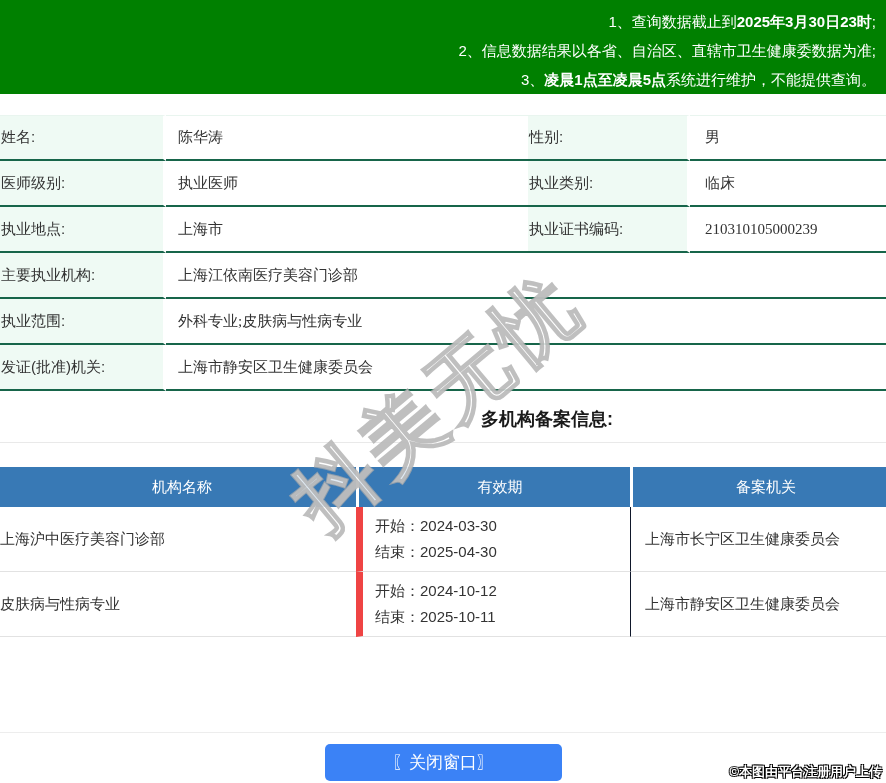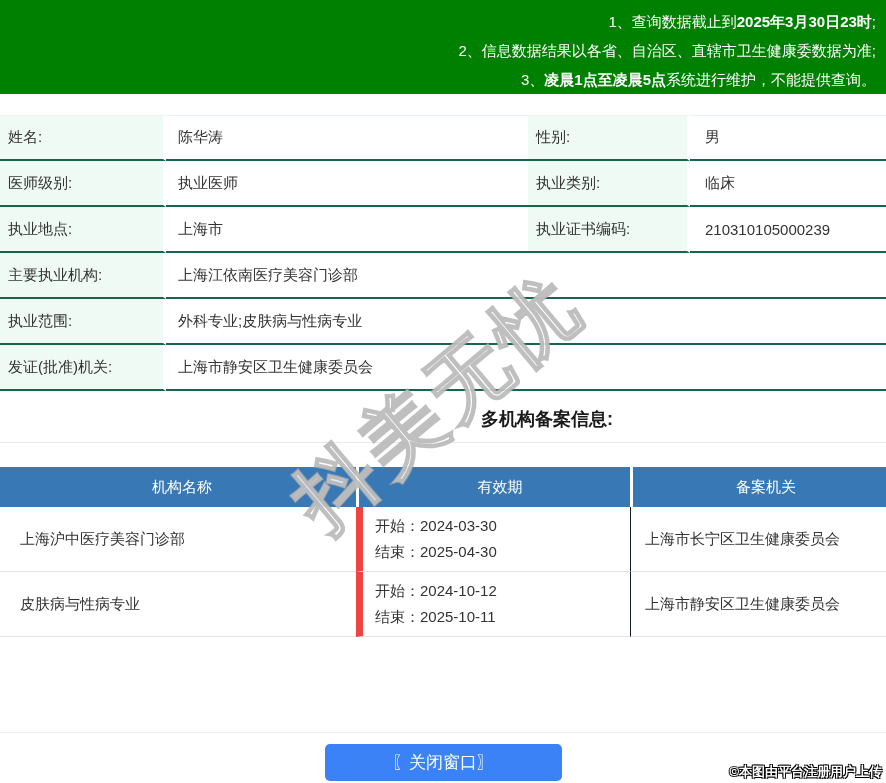--- a/index.html
+++ b/index.html
@@ -39,23 +39,23 @@
     border-bottom: 2px solid #17654a;
     vertical-align: middle;
     color: #333;
     overflow: hidden;
     white-space: nowrap;
   }
   table.info tr:first-child td { border-top: 1px solid #e9f5ef; }
   td.lbl {
     background: #effaf4;
     border-right: 3px solid #ffffff;
-    padding-left: 8px;
-  }
-  td.val  { padding-left: 12px; }
+    padding-left: 1px;
+  }
+  td.val  { padding-left: 12px; font-family: Liberation Serif, serif; }
   td.val2 { padding-left: 15px; }
   col.c-l1 { width: 166px; }
   col.c-v1 { width: 362px; }
   col.c-l2 { width: 162px; }
   col.c-v2 { width: 196px; }
 
   
   .section-head {
     height: 52px;
     padding-top: 16px;
@@ -92,21 +92,21 @@
   }
   table.filing th.h1 { padding-left: 8px; }
   table.filing th.h2 { padding-left: 11px; border-left: 3px solid #ffffff; margin-top: 36px; }
   table.filing th.h3 { padding-left: 13px; border-left: 3px solid #ffffff; }
   table.filing td {
     height: 65px;
     vertical-align: middle;
     border-bottom: 1px solid #e2e2e2;
     color: #333;
   }
-  table.filing td.b1 { padding-left: 20px; }
+  table.filing td.b1 { padding-left: 0; }
   table.filing td.b2 { padding-left: 12px; border-left: 7px solid #ef4444; }
   table.filing td.b3 { padding-left: 14px; border-left: 1px solid #0f172a; }
   .period div { line-height: 26px; }
 
   
   .bottom-bar {
     margin-top: 95px;
     border-top: 1px solid #ededed;
     padding-top: 11px;
     text-align: center;

